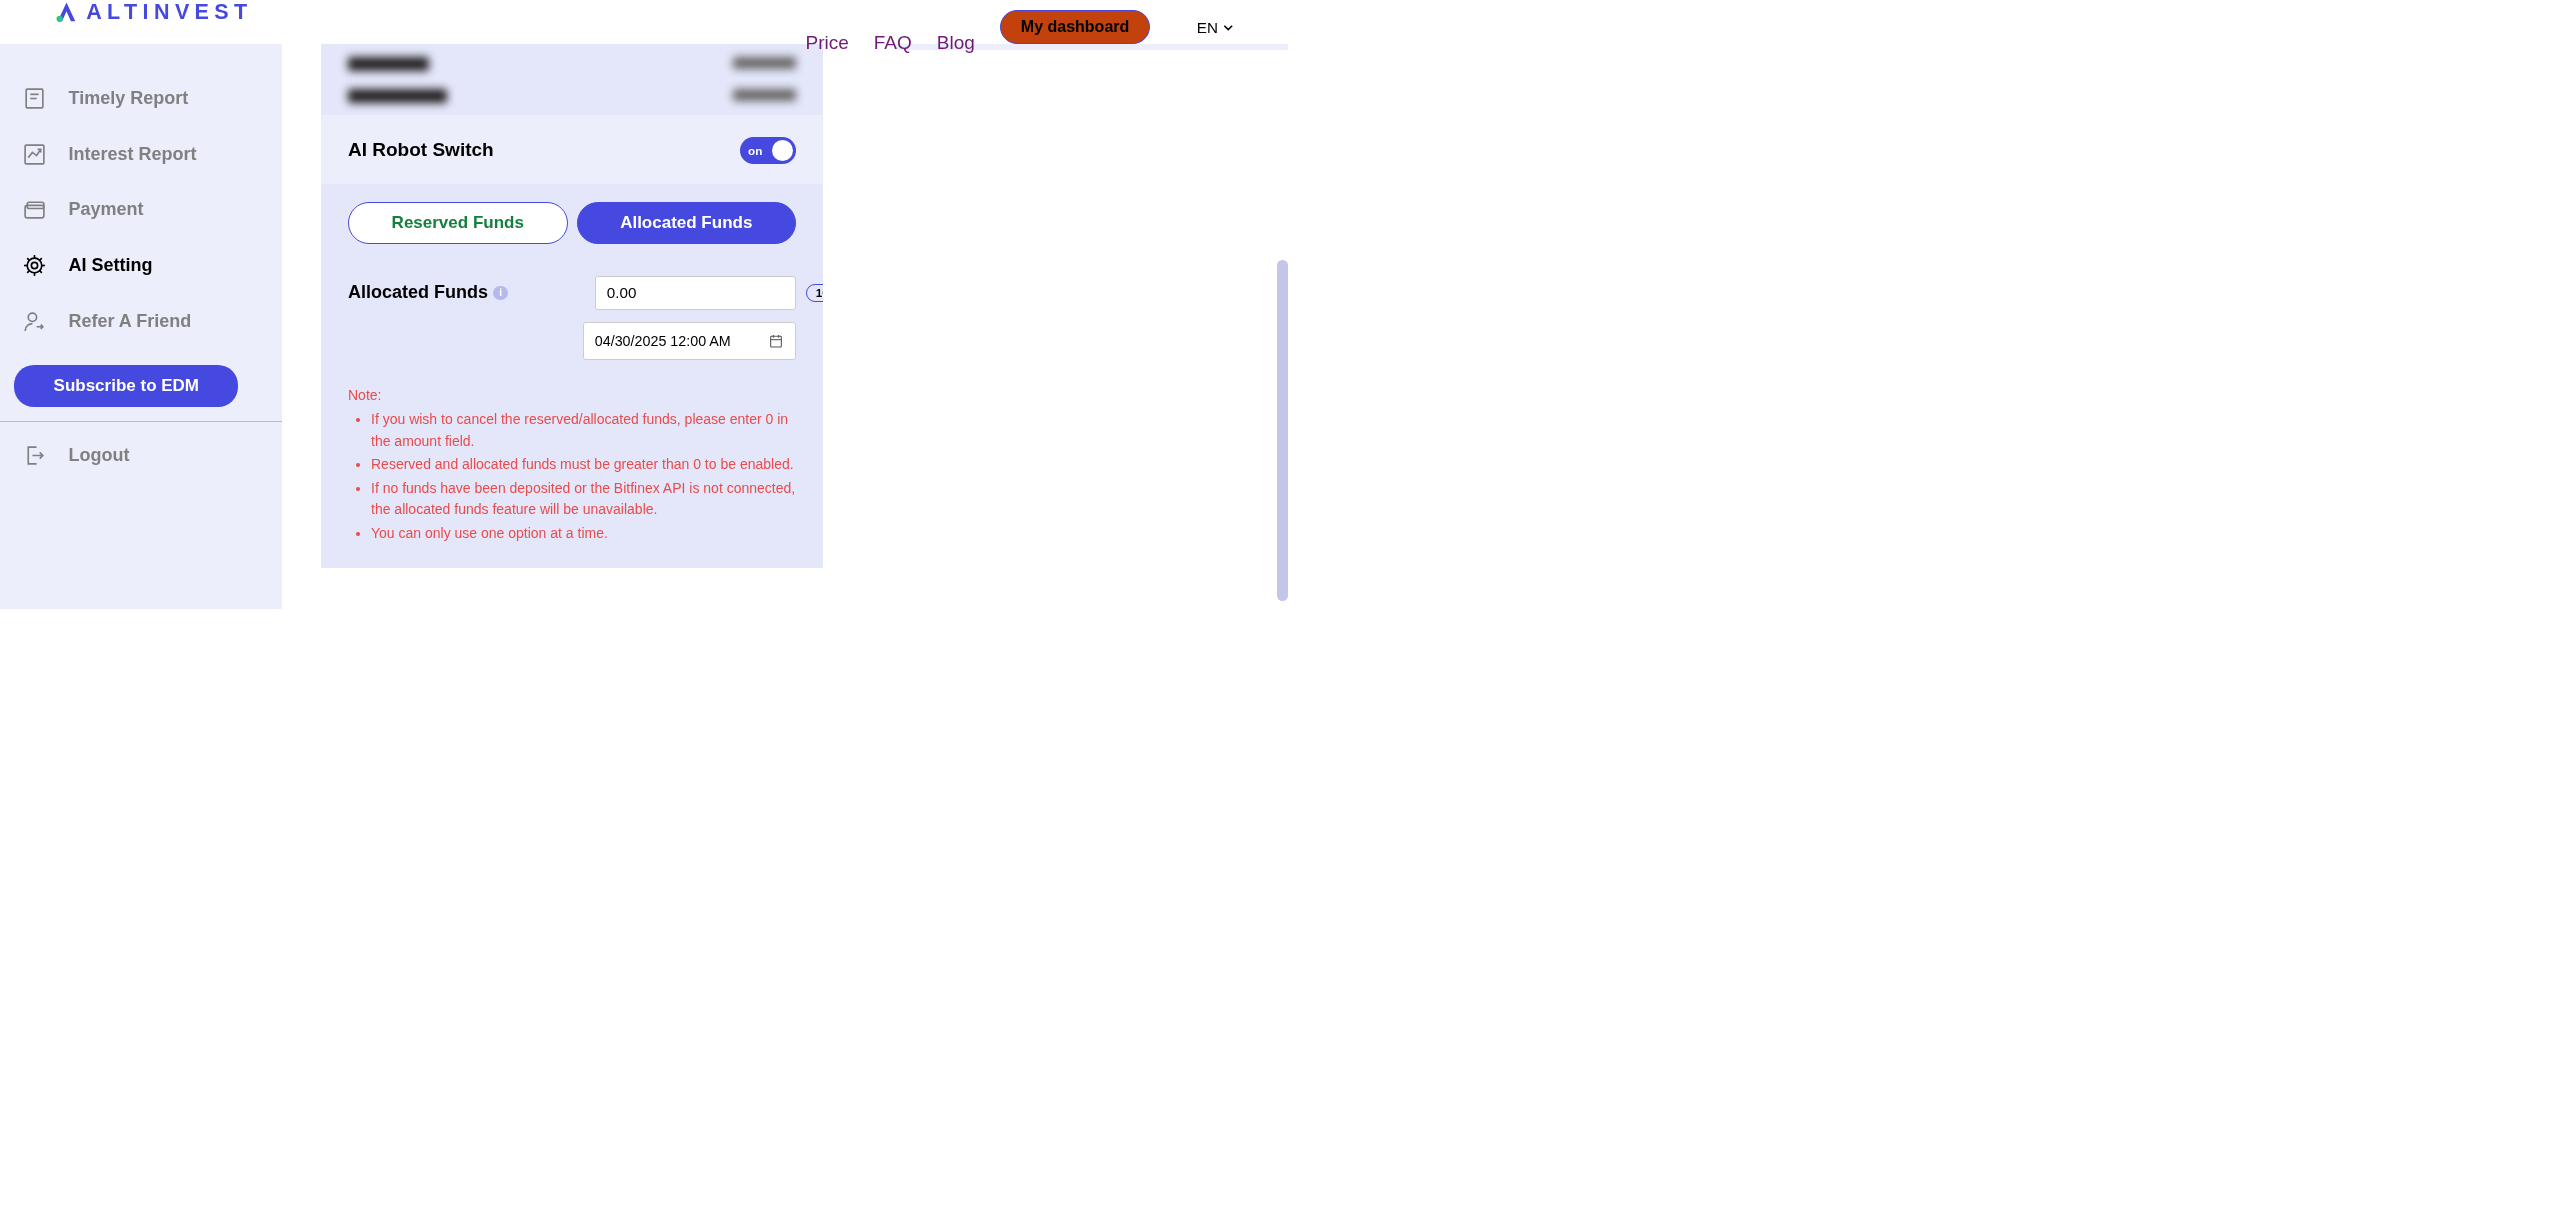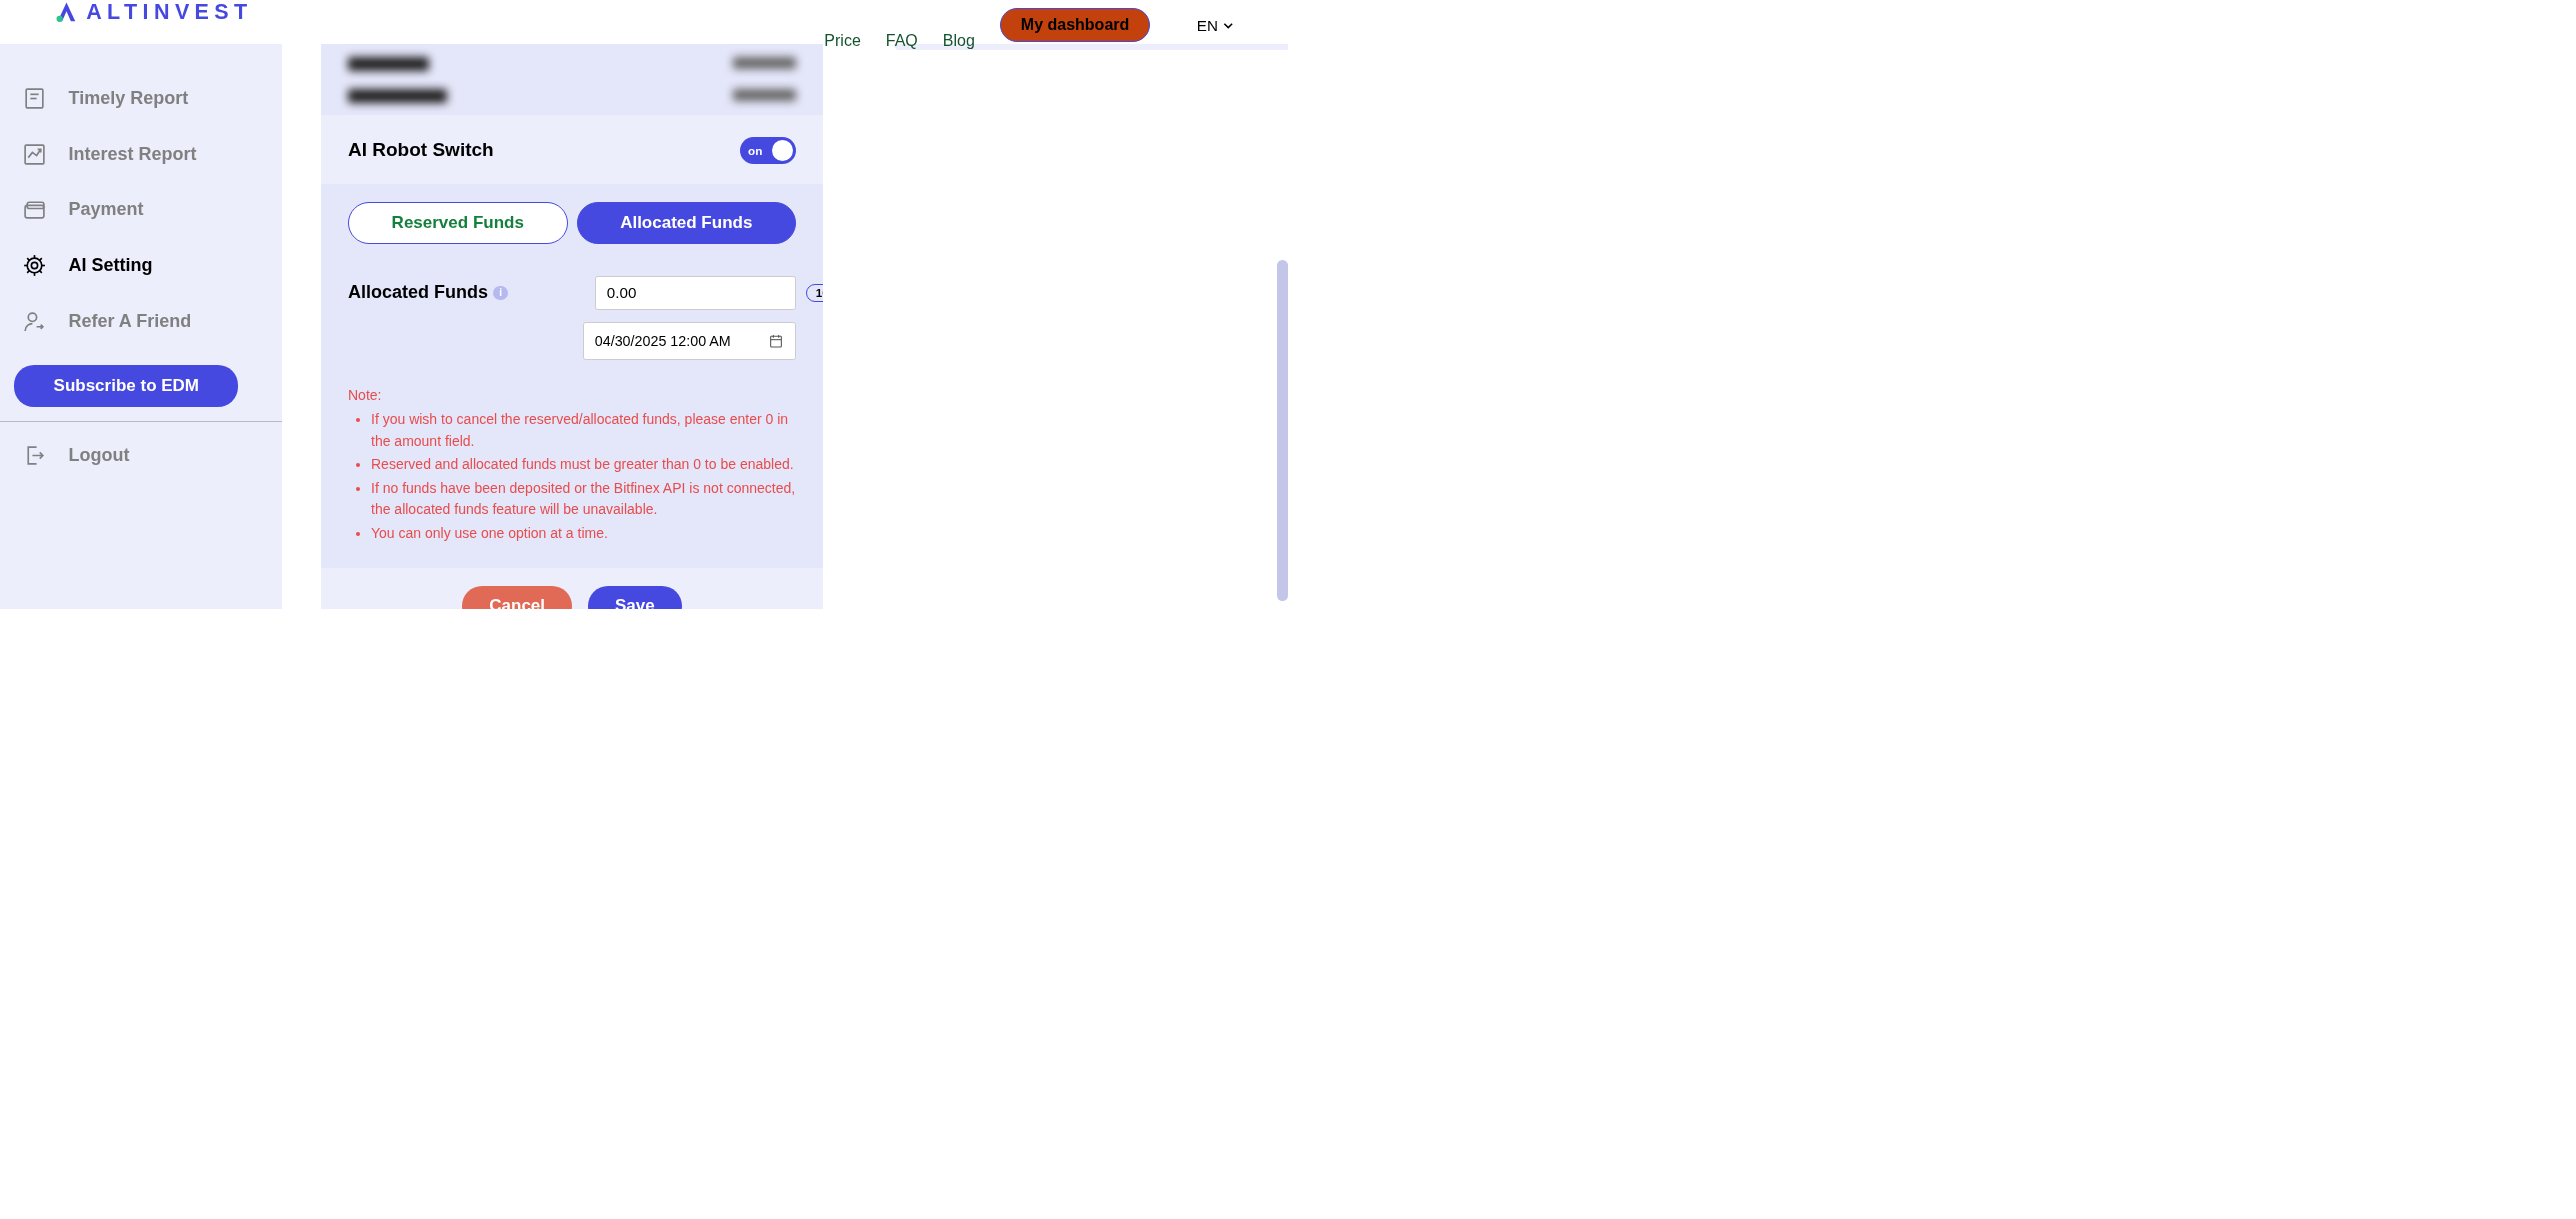--- a/index.html
+++ b/index.html
@@ -4,21 +4,21 @@
 <style>
 * { margin: 0; padding: 0; box-sizing: border-box; font-family: -apple-system, BlinkMacSystemFont, "Segoe UI", Helvetica, Arial, sans-serif; }
 body { background: #fff; width: 1288px; height: 609px; overflow: hidden; position: relative; }
 
 
 .header { height: 44px; display: flex; align-items: flex-start; padding: 0 54px; background: #fff; position: relative; z-index: 10; }
 .logo { display: flex; align-items: center; gap: 7.2px; }
 .logo svg { width: 25px; height: 25px; }
 .logo-text { font-size: 21.5px; font-weight: 700; letter-spacing: 5.4px; color: #4549e0; }
 .nav { margin-left: auto; display: flex; align-items: center; gap: 25px; }
-.nav-link { font-size: 16px; color: #14532d; text-decoration: none; cursor: pointer; margin-top: 32px; }
+.nav-link { font-size: 19px; color: #701a75; text-decoration: none; cursor: pointer; margin-top: 32px; }
 .dashboard-btn { border: 1.8px solid #4549e0; border-radius: 20px; padding: 7.2px 20px; font-size: 16px; font-weight: 700; color: #000; cursor: pointer; background: #c2410c; }
 .lang { display: flex; align-items: center; gap: 3.6px; font-size: 15.2px; cursor: pointer; margin-left: 21.5px; }
 .lang svg { width: 12.5px; height: 12.5px; }
 .blur-item { display: flex; justify-content: space-between; width: 385px; }
 .blur-label { width: 81px; height: 14.3px; background: #222; border-radius: 2.7px; }
 .blur-val { width: 63px; height: 12.5px; background: #666; border-radius: 2.7px; }
 .blur-right { position: absolute; right: 27px; top: 5.4px; display: flex; gap: 12.5px; filter: blur(5.4px); z-index: 1; }
 .blur-pill-red { width: 90px; height: 21.5px; background: #e84c4c; border-radius: 12.5px; }
 .blur-pill-blue { width: 61px; height: 21.5px; background: #4549e0; border-radius: 12.5px; }
 
@@ -230,22 +230,18 @@
       <div class="note">
         <div class="note-title">Note:</div>
         <ul>
           <li>If you wish to cancel the reserved/allocated funds, please enter 0 in the amount field.</li>
           <li>Reserved and allocated funds must be greater than 0 to be enabled.</li>
           <li>If no funds have been deposited or the Bitfinex API is not connected, the allocated funds feature will be unavailable.</li>
           <li>You can only use one option at a time.</li>
         </ul>
       </div>
 
-      <div class="actions">
-        <button class="btn btn-cancel">Cancel</button>
-        <button class="btn btn-save">Save</button>
-      </div>
     </div>
   </div>
 </div>
 
 <div class="scroll-ind"></div>
 
 
 </body></html>

